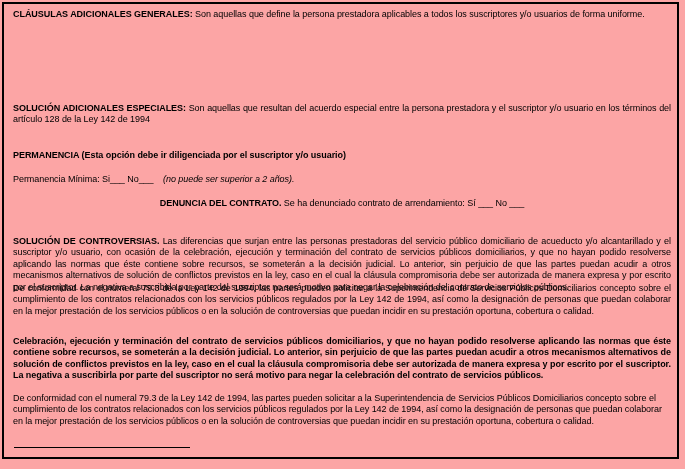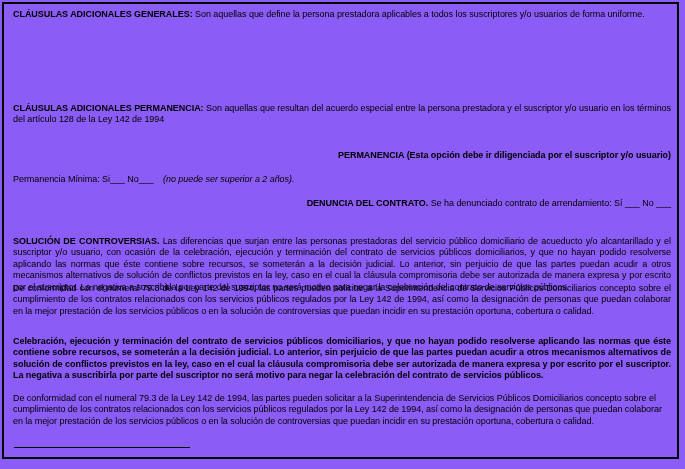--- a/index.html
+++ b/index.html
@@ -1,20 +1,20 @@
 <!DOCTYPE html>
 <html><head>
 <meta charset="utf-8">
 <style>
   html, body { margin: 0; padding: 0; background: #ffffff; }
   .page {
     position: relative;
     width: 685px;
     height: 469px;
-    background: #8b5cf6;
+    background: #fca5a5;
     overflow: hidden;
     font-family: "Liberation Sans", sans-serif;
     font-size: 9px;
     line-height: 11.4px;
     color: #000000;
     letter-spacing: -0.05px;
   }
   .frame {
     position: absolute;
     left: 2px;
@@ -28,23 +28,23 @@
     position: absolute;
     left: 13px;
     width: 658px;
     margin: 0;
     text-align: justify;
   }
   .h { font-weight: bold; }
   .note { margin-left: 7px; }
   .p-generales    { top: 9px;   text-align: left; }
   .p-especiales   { top: 103px; }
-  .p-permanencia  { top: 150px; font-weight: bold; text-align: right; }
+  .p-permanencia  { top: 150px; font-weight: bold; text-align: left; }
   .p-minima       { top: 174px; text-align: left; }
-  .p-denuncia     { top: 198px; text-align: right; }
+  .p-denuncia     { top: 198px; text-align: center; }
   .p-controversias{ top: 236px; }
   .p-conformidad1 { top: 283px; }
   .p-celebracion  { top: 336px; font-weight: bold; }
   .p-conformidad2 { top: 393px; text-align: left; }
   .sig {
     position: absolute;
     left: 14px;
     top: 447px;
     width: 176px;
     border-bottom: 1.4px solid #000000;
@@ -55,21 +55,21 @@
 
 <div class="page">
   <div class="frame"></div>
 
   <p class="para p-generales">
     <b class="h">CLÁUSULAS ADICIONALES GENERALES:</b>
     <span>Son aquellas que define la persona prestadora aplicables a todos los suscriptores y/o usuarios de forma uniforme.</span>
   </p>
 
   <p class="para p-especiales">
-    <b class="h">CLÁUSULAS ADICIONALES PERMANENCIA:</b>
+    <b class="h">SOLUCIÓN ADICIONALES ESPECIALES:</b>
     <span>Son aquellas que resultan del acuerdo especial entre la persona prestadora y el suscriptor y/o usuario en los términos del artículo 128 de la Ley 142 de 1994</span>
   </p>
 
   <p class="para p-permanencia">PERMANENCIA (Esta opción debe ir diligenciada por el suscriptor y/o usuario)</p>
 
   <p class="para p-minima">
     <span>Permanencia Mínima: Si___ No___</span>
     <i class="note">(no puede ser superior a 2 años).</i>
   </p>
 

